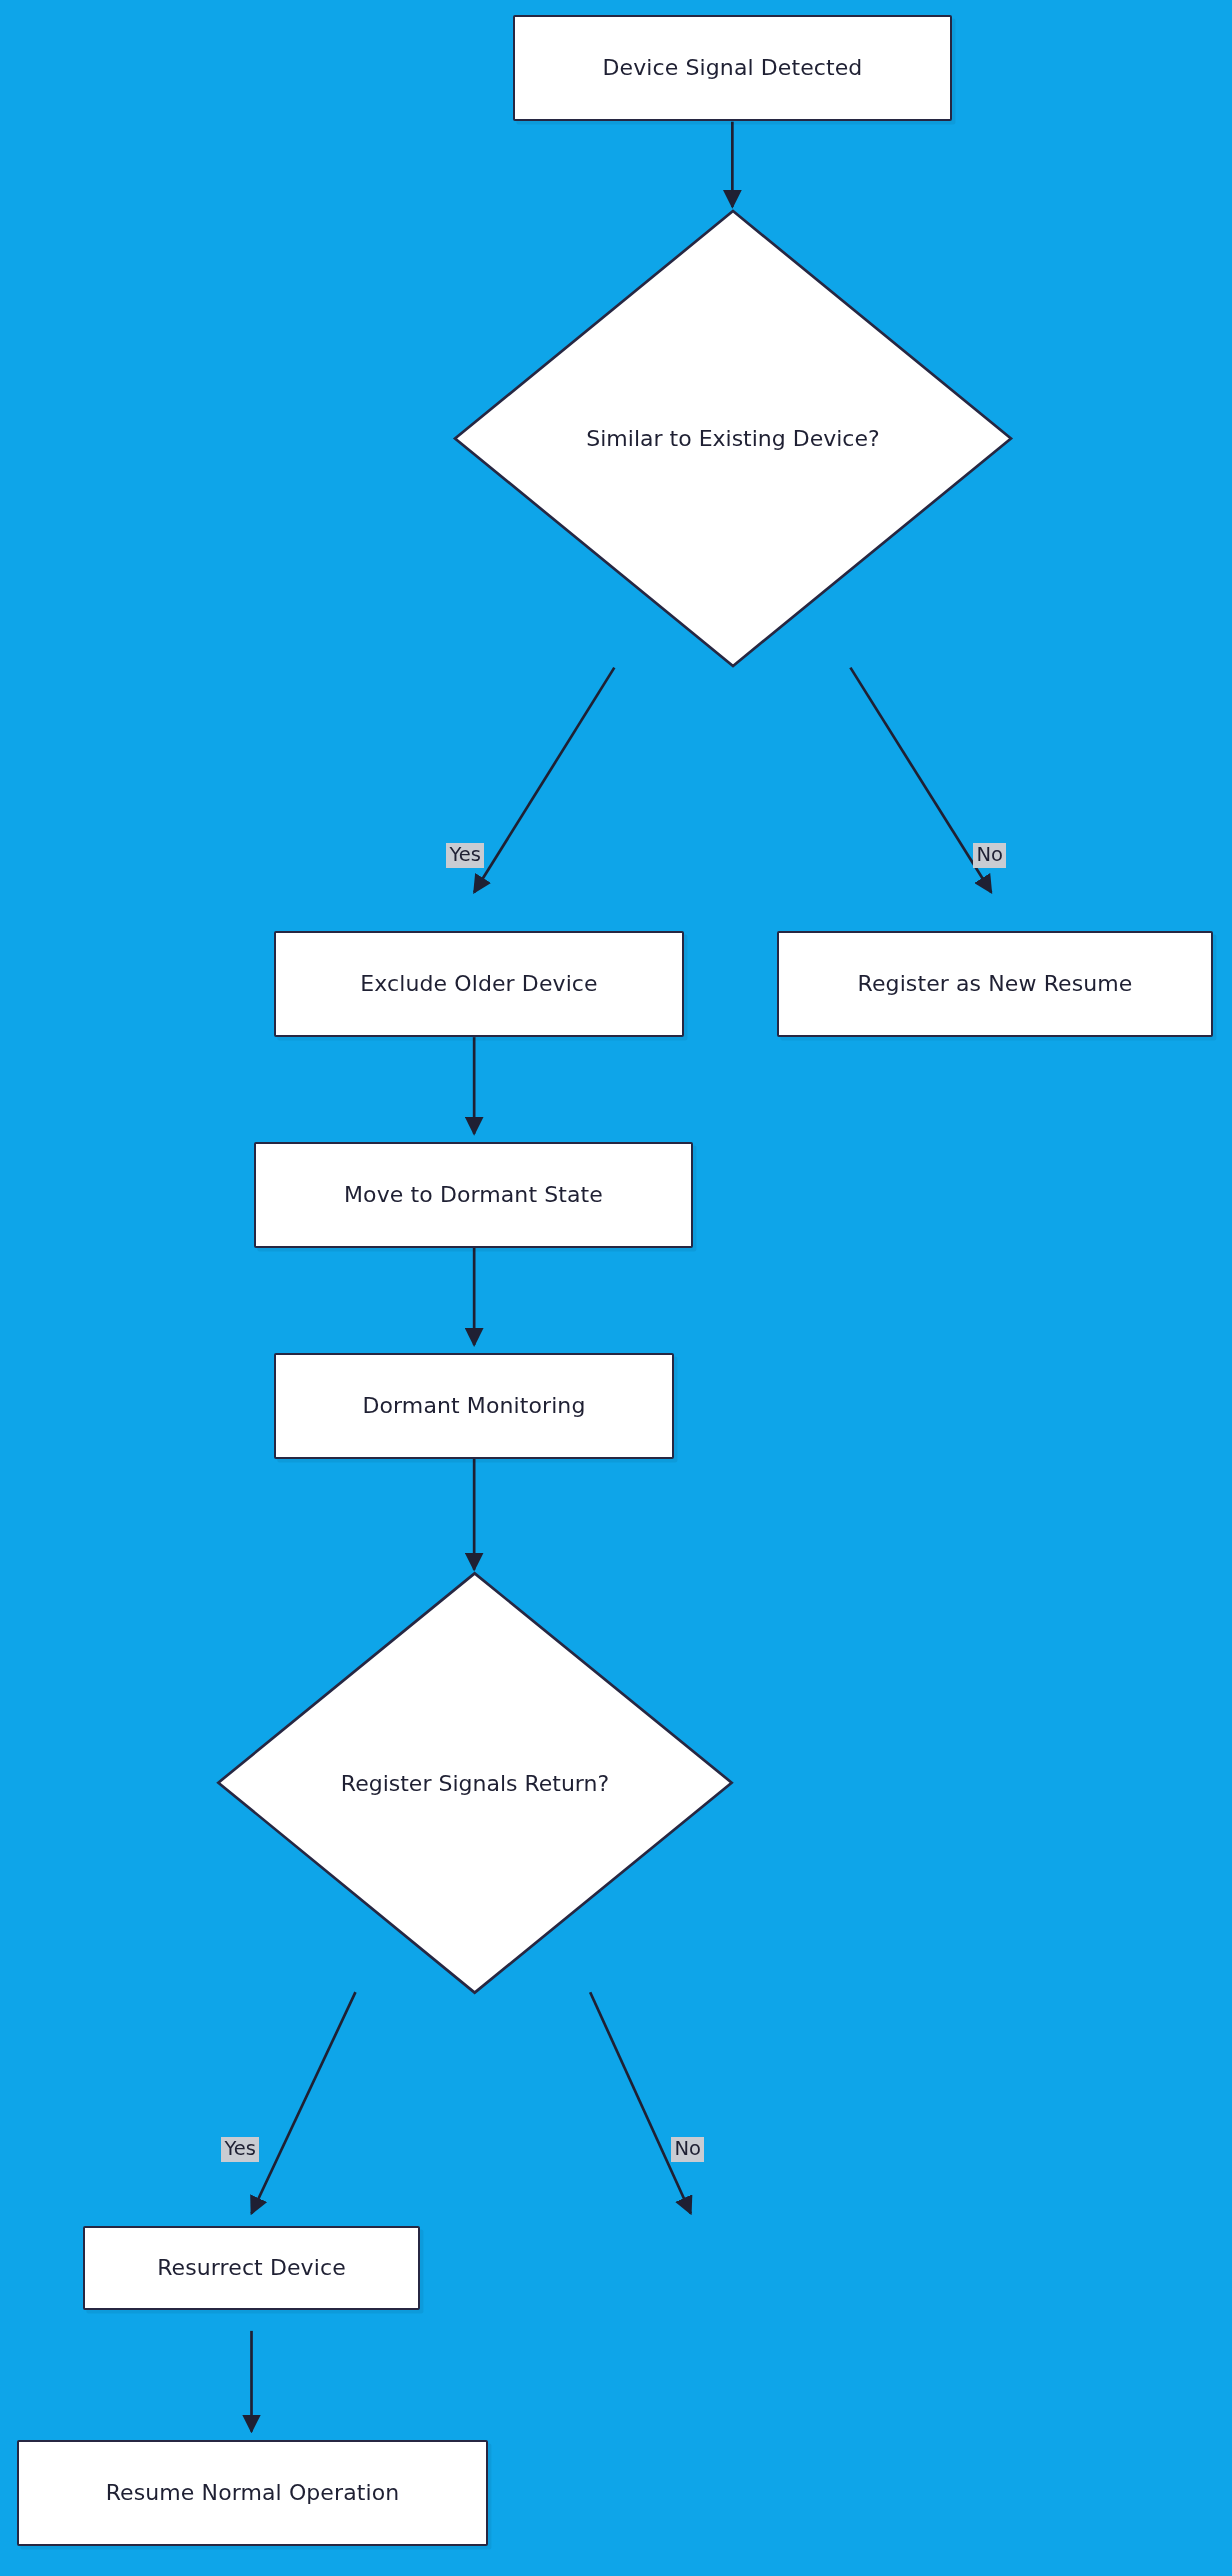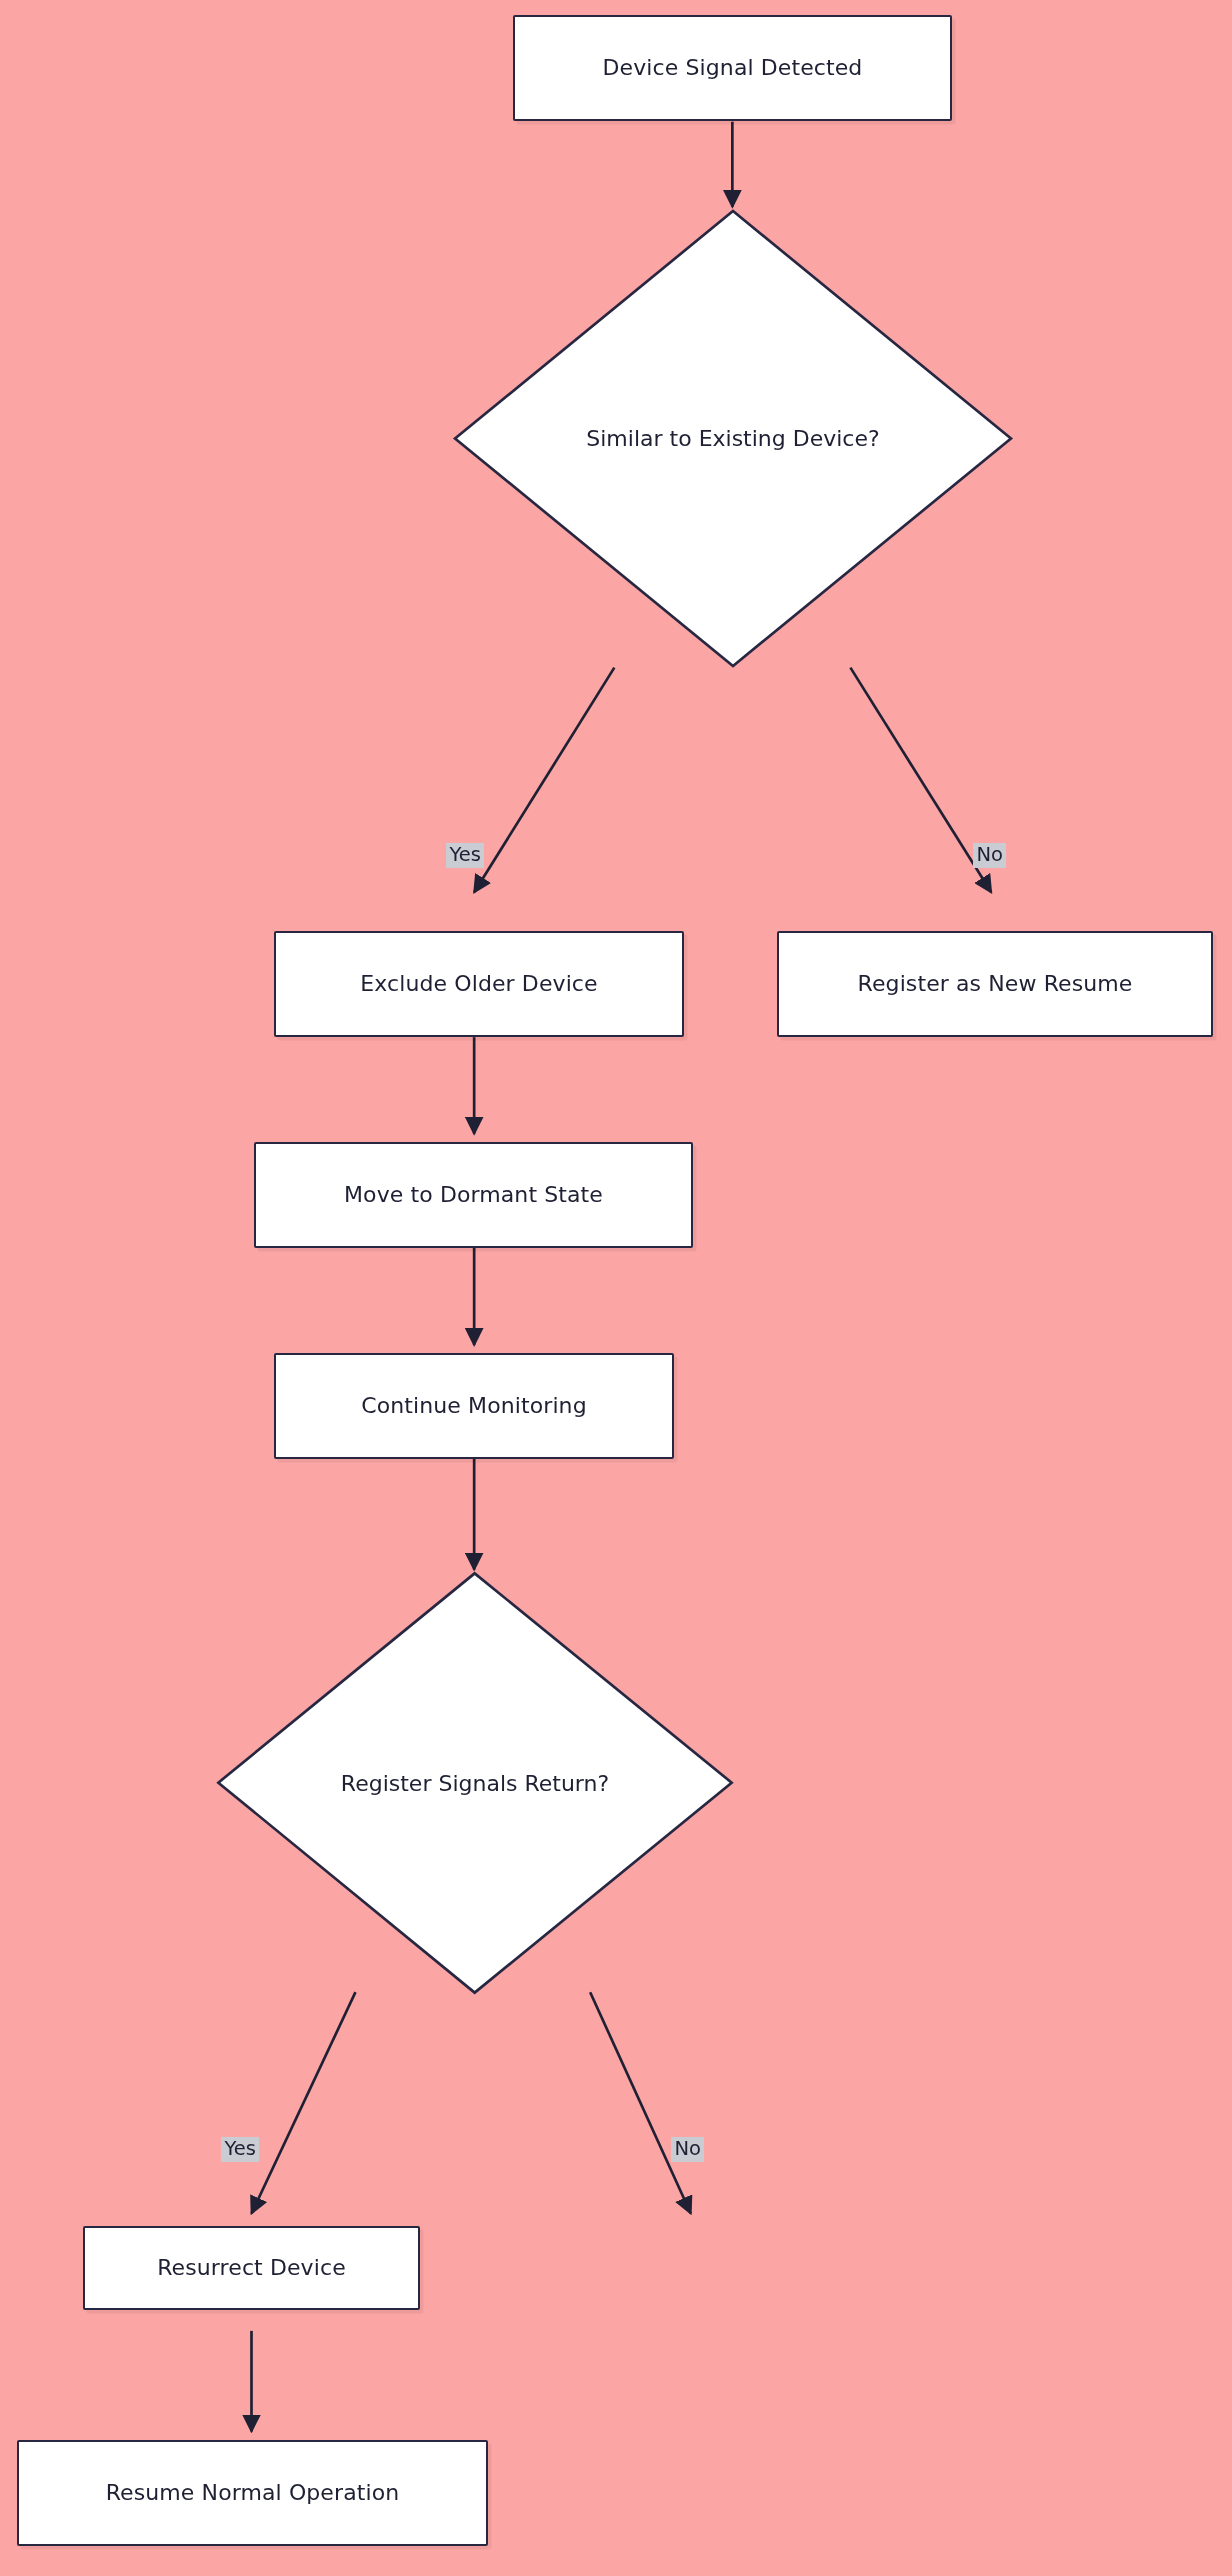--- a/index.html
+++ b/index.html
@@ -7,21 +7,21 @@
     padding: 0;
     background: #ffffff;
   }
   body {
     font-family: "DejaVu Sans", sans-serif;
   }
   #canvas {
     position: relative;
     width: 1232px;
     height: 2576px;
-    background: #fca5a5;
+    background: #0ea5e9;
     overflow: hidden;
   }
   svg#edges {
     position: absolute;
     left: 0;
     top: 0;
     width: 1232px;
     height: 2576px;
   }
   .node {
@@ -124,21 +124,21 @@
 
   <div class="node rect" style="left:777px; top:931px; width:436px; height:106px;">
     <span class="label">Register as New Resume</span>
   </div>
 
   <div class="node rect" style="left:254px; top:1142px; width:439px; height:106px;">
     <span class="label">Move to Dormant State</span>
   </div>
 
   <div class="node rect" style="left:274px; top:1353px; width:400px; height:106px;">
-    <span class="label">Continue Monitoring</span>
+    <span class="label">Dormant Monitoring</span>
   </div>
 
   <div class="diamond-wrap" style="left:215px; top:1570px; width:520px; height:426px;">
     <svg class="dshape" viewBox="0 0 775 635" preserveAspectRatio="none">
       <polygon points="387,5 770,317 387,630 5,317" fill="#ffffff" stroke="#272742" stroke-width="4"></polygon>
     </svg>
     <div class="dlabel">Register Signals Return?</div>
   </div>
 
   <div class="edge-label" style="left:221px; top:2137px;">Yes</div>

